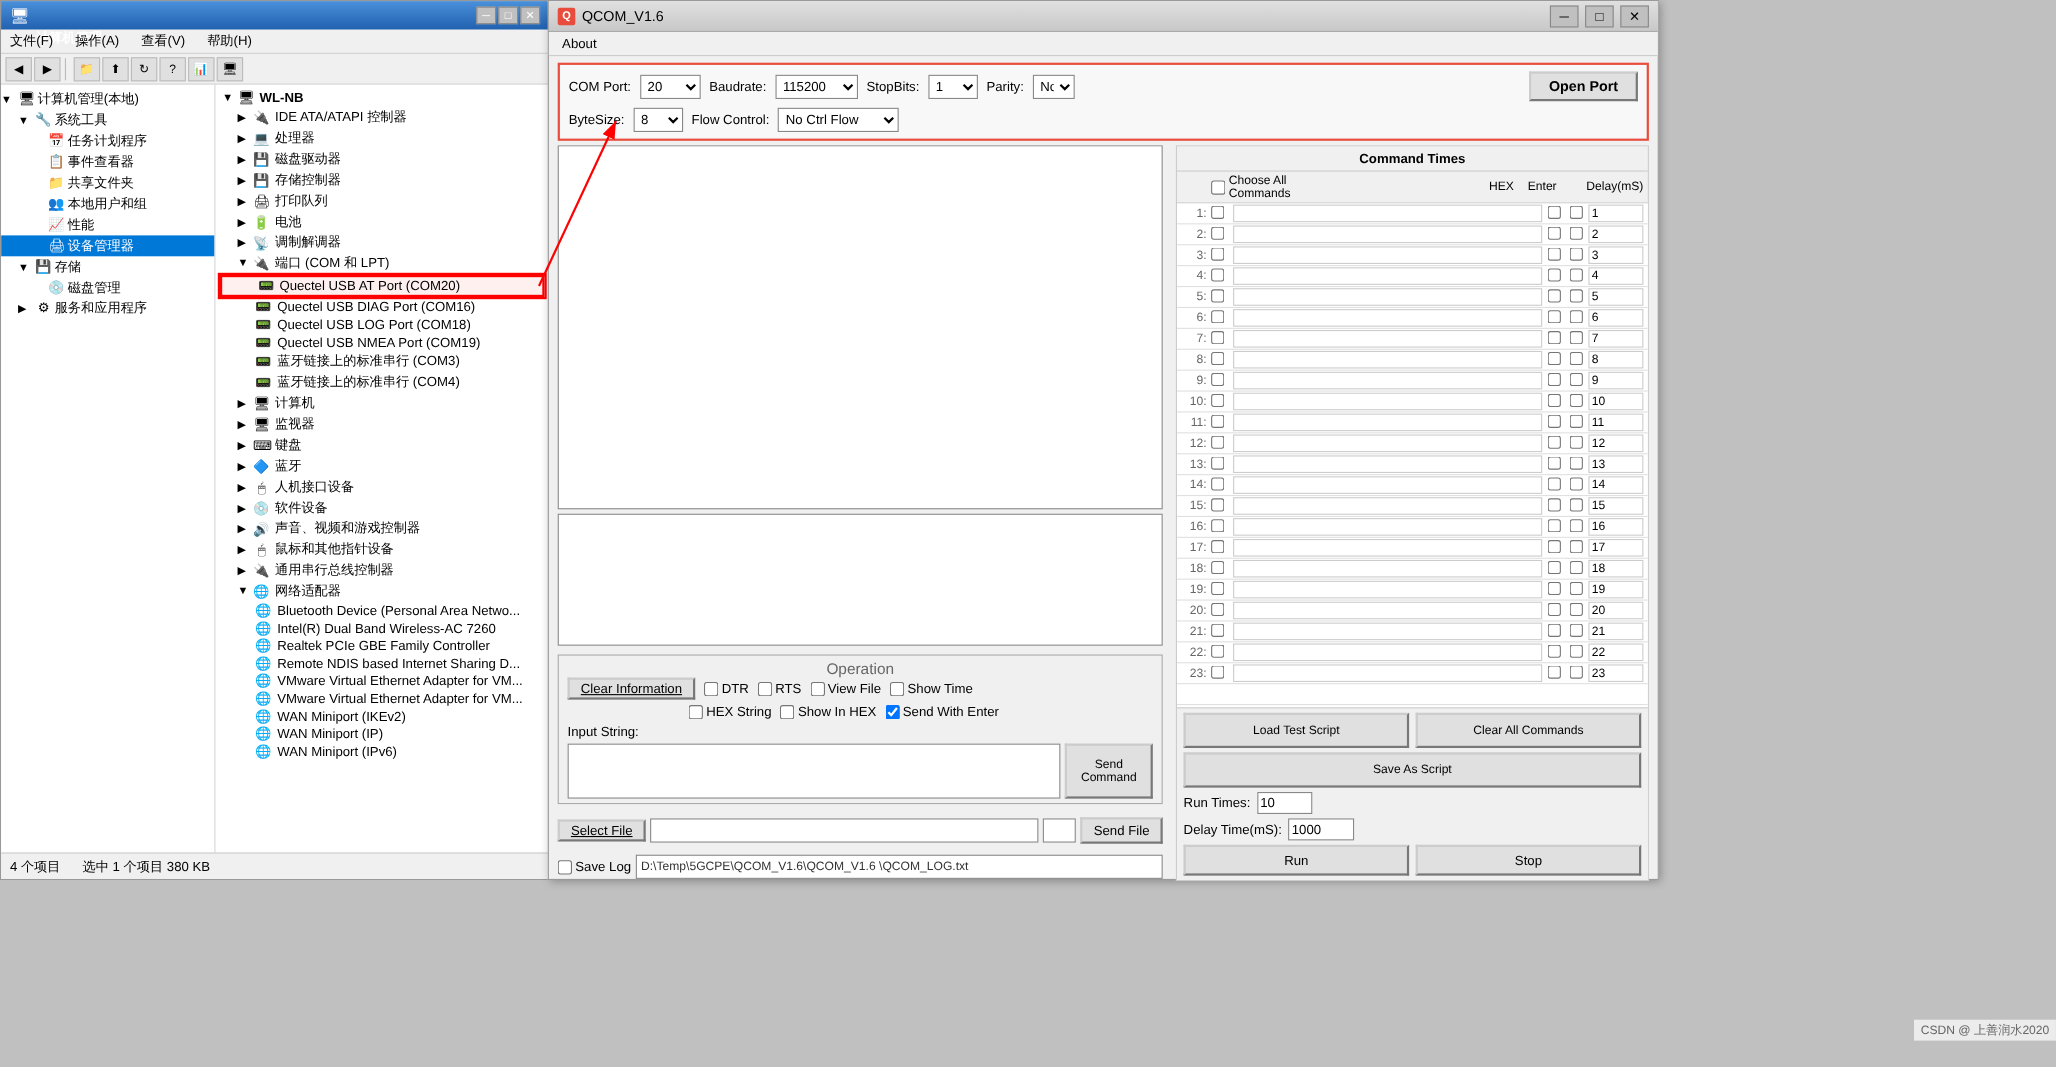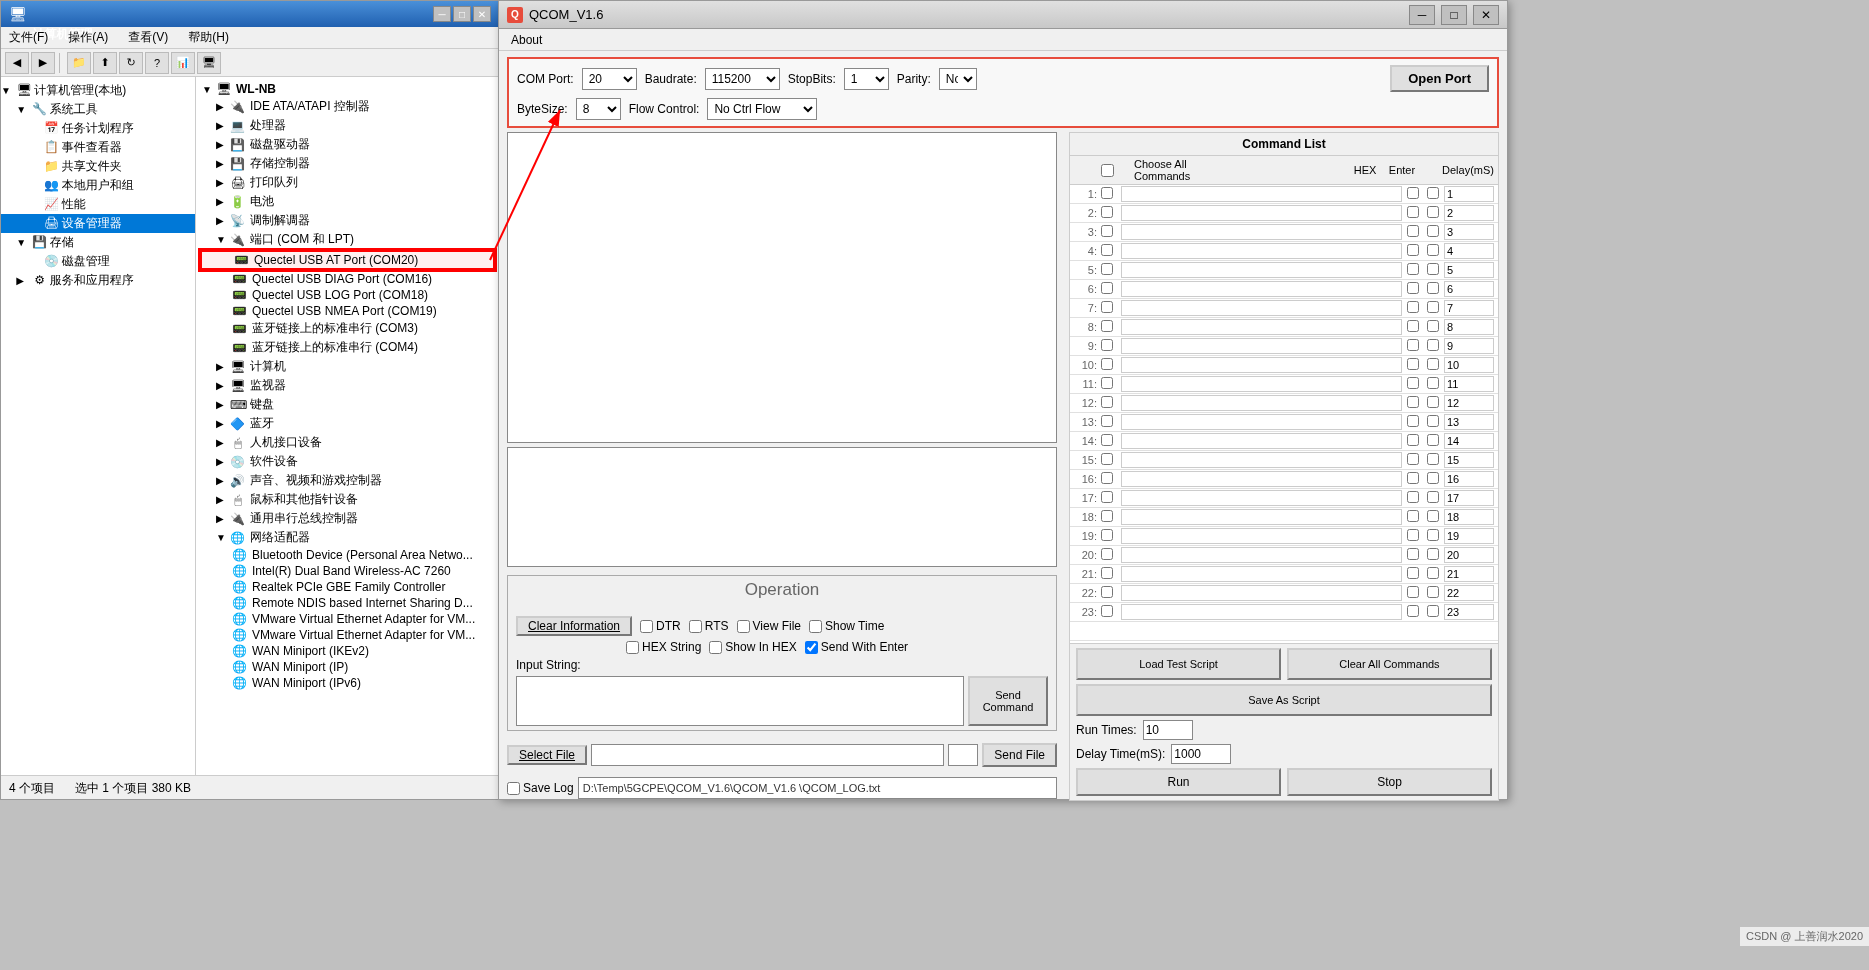--- a/index.html
+++ b/index.html
@@ -215,23 +215,23 @@
     }
 
     
     .operation-section {
       border: 1px solid #aaa;
       padding: 4px 8px;
       margin: 4px 0;
     }
     .op-title {
       text-align: center;
-      font-size: 17px;
+      font-size: 14px;
       color: #666;
-      margin-bottom: 16px;
+      margin-bottom: 0;
     }
     .op-checkbox { display: flex; align-items: center; gap: 3px; font-size: 12px; }
     .op-checkbox input[type=checkbox] { width: 13px; height: 13px; }
     .input-string-label { font-size: 12px; white-space: nowrap; }
     .input-string-area {
       display: flex;
       gap: 4px;
       align-items: stretch;
     }
     .input-string-field {
@@ -316,21 +316,21 @@
       border-bottom: 1px solid #ccc;
     }
     .cmd-list-header {
       display: flex;
       align-items: center;
       padding: 2px 4px;
       border-bottom: 1px solid #ccc;
       font-size: 11px;
       gap: 2px;
     }
-    .cmd-header-check { width: 90px; display: flex; align-items: center; gap: 20px; font-size: 11px; }
+    .cmd-header-check { width: 90px; display: flex; align-items: center; gap: 3px; font-size: 11px; }
     .cmd-header-hex { width: 30px; text-align: center; font-size: 11px; }
     .cmd-header-enter { width: 40px; text-align: center; font-size: 11px; }
     .cmd-header-delay { width: 70px; text-align: right; font-size: 11px; }
 
     .cmd-list-body {
       flex: 1;
       overflow-y: auto;
       background: white;
     }
     .cmd-row {
@@ -772,21 +772,21 @@
         <div class="save-log-area">
           <div class="op-checkbox">
             <input type="checkbox" style="">
             <span>Save Log</span>
           </div>
           <input class="save-log-path" type="text" value="D:\Temp\5GCPE\QCOM_V1.6\QCOM_V1.6 \QCOM_LOG.txt" style="">
         </div>
       </div>
 
       <div class="command-list-panel">
-        <div class="cmd-list-title">Command List</div>
+        <div class="cmd-list-title">Command Times</div>
 
         <div class="cmd-list-header">
           <div style="width:25px;"></div>
           <div class="cmd-header-check">
             <input type="checkbox" style="">
             <span>Choose All Commands</span>
           </div>
           <div style="flex:1;"></div>
           <div class="cmd-header-hex">HEX</div>
           <div class="cmd-header-enter">Enter</div>

